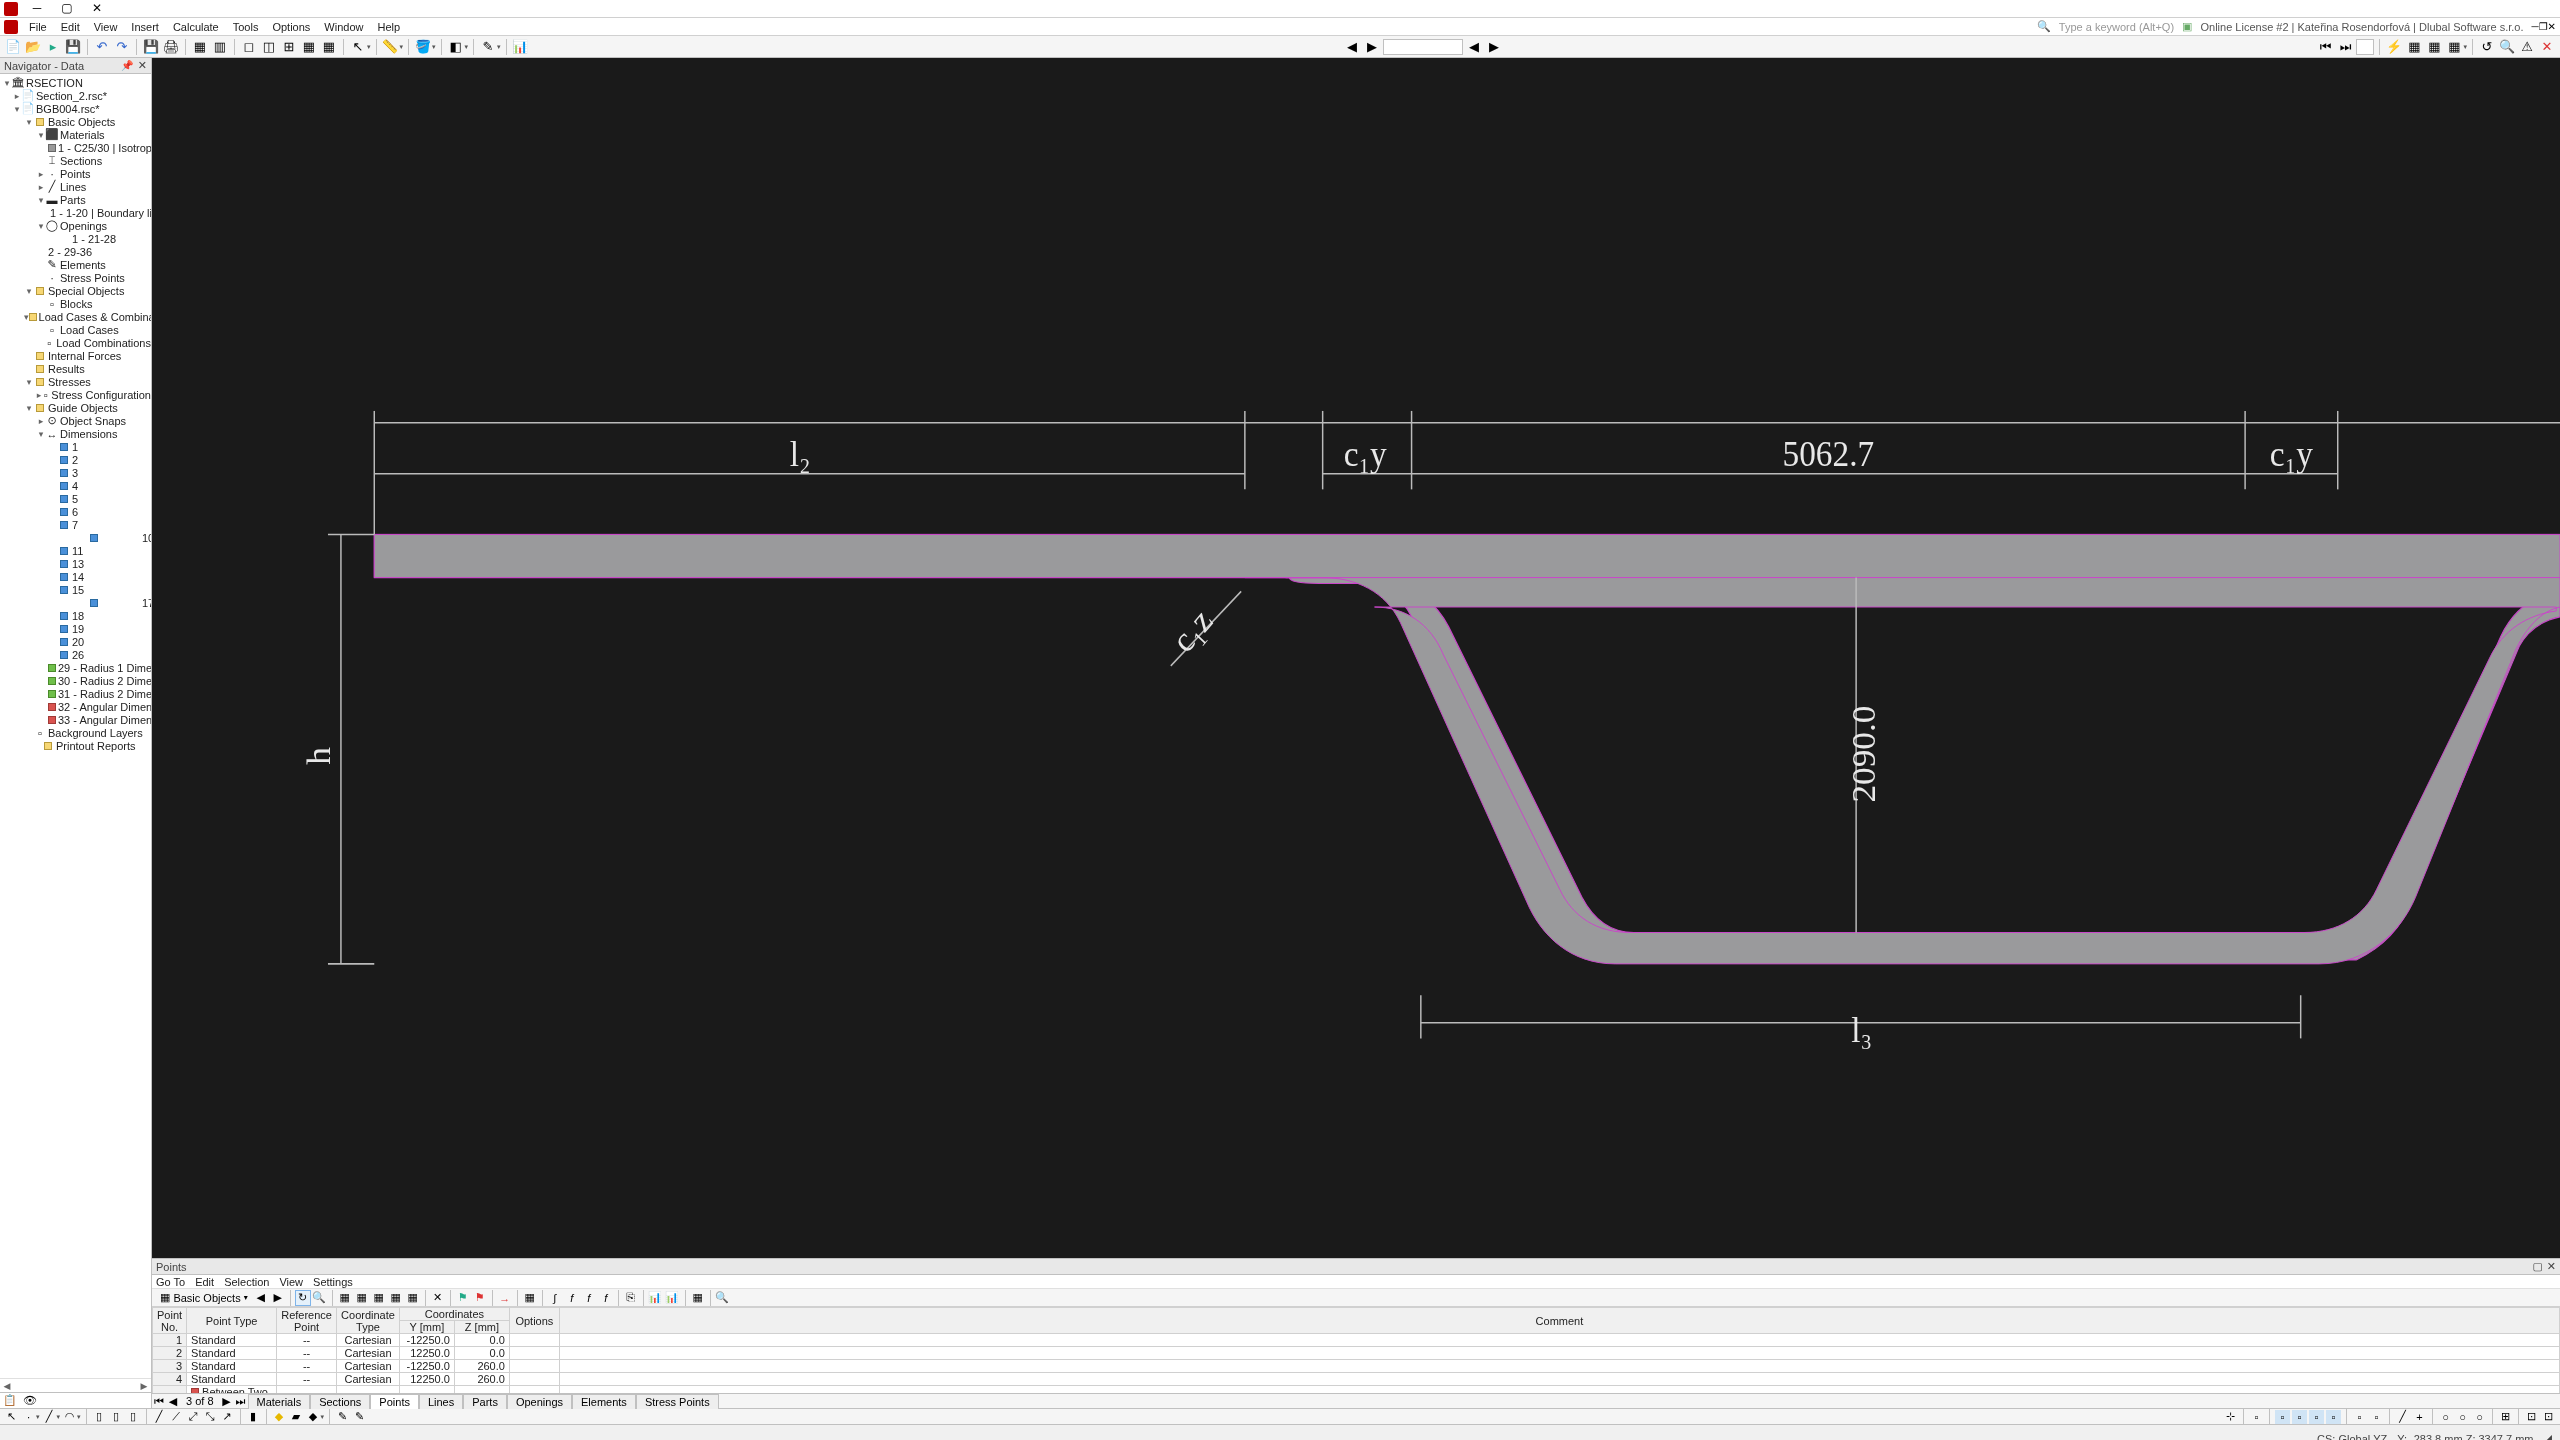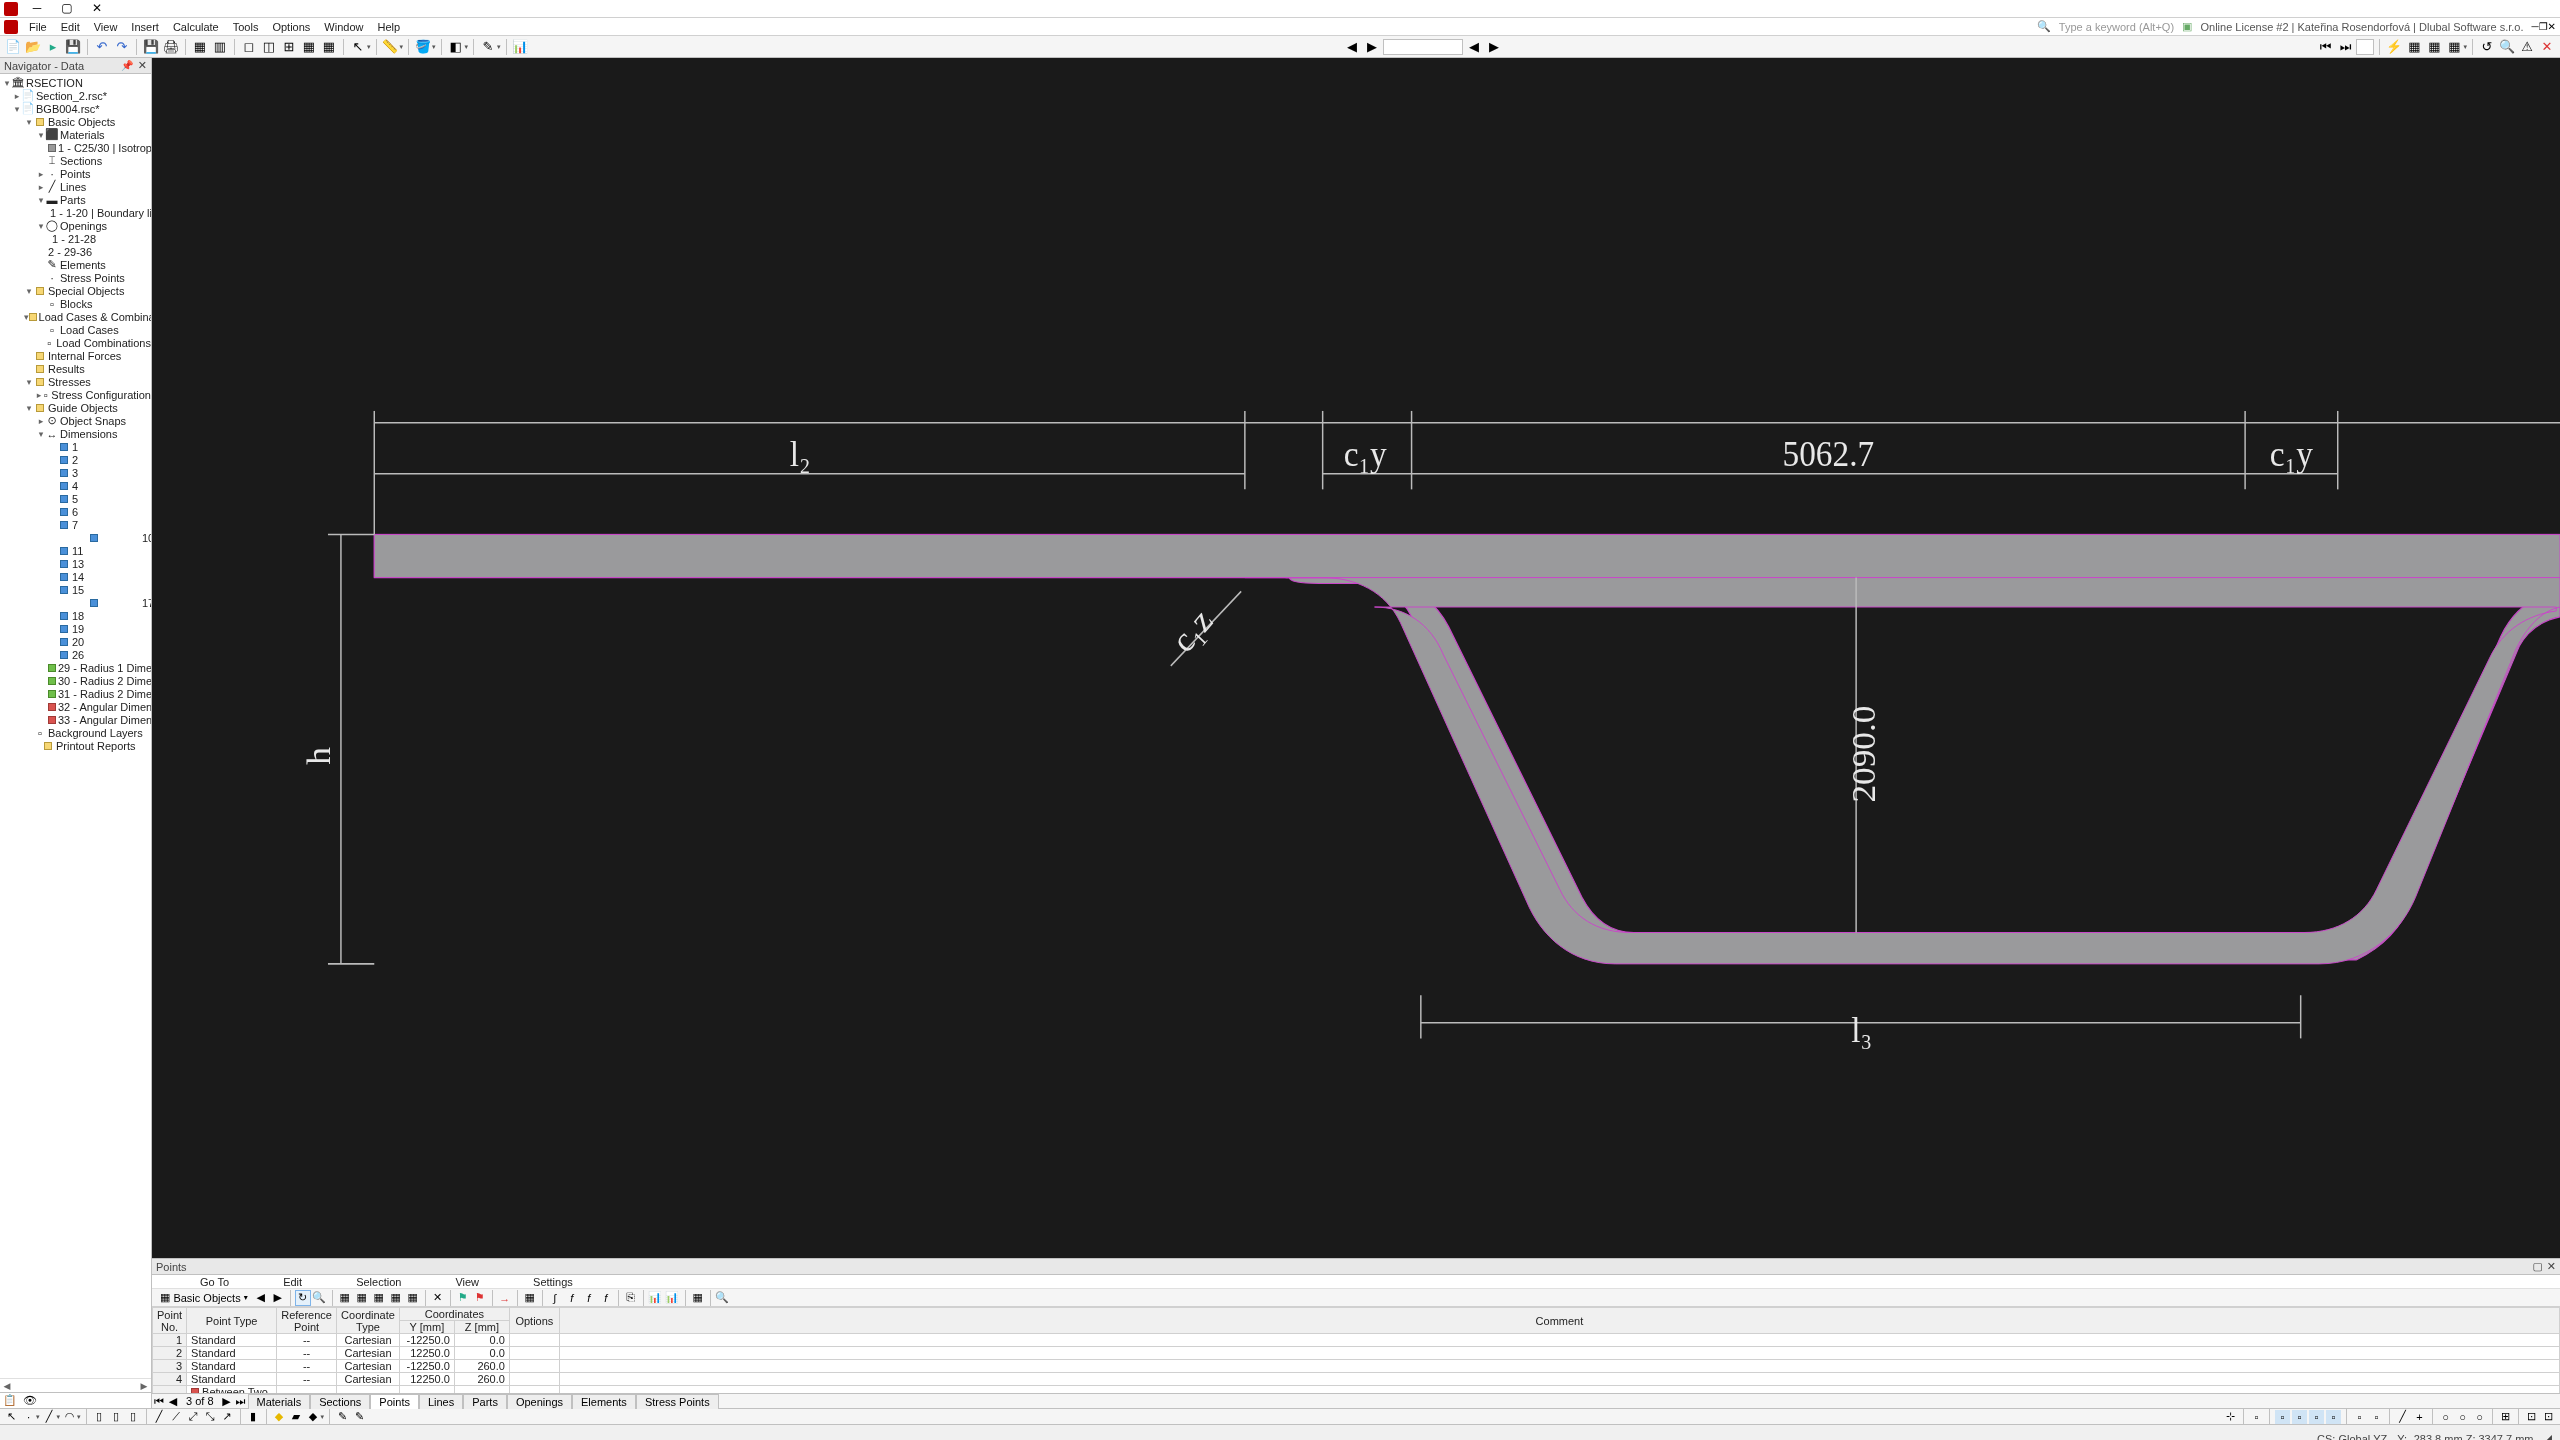--- a/index.html
+++ b/index.html
@@ -53,21 +53,21 @@
 
 
 .canvas-wrap { flex: 1; display: flex; flex-direction: column; }
 .canvas { flex: 1; background: #1a1a1a; position: relative; overflow: hidden; }
 .canvas svg { position: absolute; left: 0; top: 0; width: 100%; height: 100%; }
 
 
 .points-panel { height: 150px; border-top: 1px solid #c0c0c0; background: #fff; display: flex; flex-direction: column; }
 .pp-title { height: 16px; background: #e8e8e8; border-bottom: 1px solid #c0c0c0; display: flex; align-items: center; padding: 0 4px; font-size: 11px; color: #444; }
 .pp-menu { height: 14px; background: #fff; border-bottom: 1px solid #e0e0e0; display: flex; align-items: center; padding: 0 4px; gap: 10px; }
-.pp-menu span { font-size: 11px; color: #222; cursor: pointer; margin-left: 44px; }
+.pp-menu span { font-size: 11px; color: #222; cursor: pointer; }
 .pp-toolbar { height: 18px; background: #f5f5f5; border-bottom: 1px solid #d0d0d0; display: flex; align-items: center; padding: 0 4px; gap: 1px; }
 .pp-toolbar .tb-btn { width: 16px; height: 16px; }
 .pp-toolbar .sel { padding: 0 4px; font-size: 11px; display: flex; align-items: center; gap: 3px; }
 .pp-body { flex: 1; overflow: auto; }
 .pp-table { border-collapse: collapse; width: 100%; font-size: 10px; }
 .pp-table th, .pp-table td { border: 1px solid #d0d0d0; padding: 0 4px; height: 13px; text-align: center; color: #222; background: #fff; }
 .pp-table th { background: #f0f0f0; font-weight: normal; }
 .pp-table td.rownum { background: #f0f0f0; text-align: right; width: 30px; }
 .pp-table td.left { text-align: left; }
 .pp-table td.right { text-align: right; }
@@ -328,21 +328,21 @@
       <div class="tree-row" style="padding-left:48px">
           <span class="exp"></span>
           <span class="node-icon"></span>
           <span>1 - 1-20 | Boundary lines</span>
         </div>
       <div class="tree-row" style="padding-left:36px">
           <span class="exp">▾</span>
           <span class="node-icon">◯</span>
           <span>Openings</span>
         </div>
-      <div class="tree-row" style="padding-left:28px">
+      <div class="tree-row" style="padding-left:48px">
           <span class="exp"></span>
           <span class="node-icon"></span>
           <span>1 - 21-28</span>
         </div>
       <div class="tree-row" style="padding-left:24px">
           <span class="exp"></span>
           <span class="node-icon"></span>
           <span>2 - 29-36</span>
         </div>
       <div class="tree-row" style="padding-left:36px">

